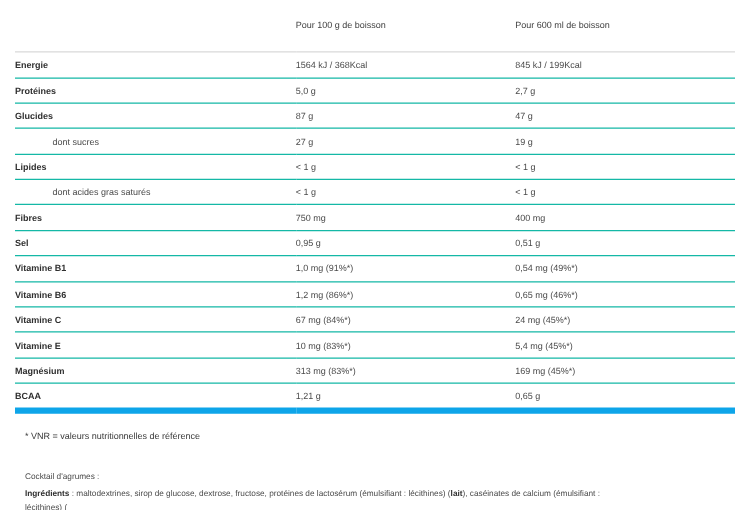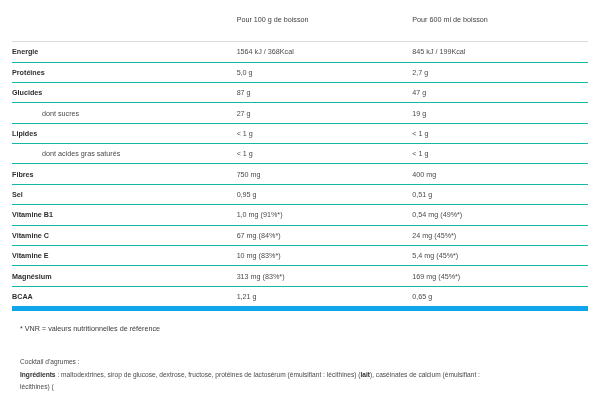--- a/index.html
+++ b/index.html
@@ -152,20 +152,25 @@
           <td class="label-cell bold">Sel</td>
           <td>0,95 g</td>
           <td>0,51 g</td>
         </tr>
         <tr>
           <td class="label-cell bold">Vitamine B1</td>
           <td>1,0 mg (91%*)</td>
           <td>0,54 mg (49%*)</td>
         </tr>
         <tr>
+          <td class="label-cell bold">Vitamine B6</td>
+          <td>1,2 mg (86%*)</td>
+          <td>0,65 mg (46%*)</td>
+        </tr>
+        <tr>
           <td class="label-cell bold">Vitamine C</td>
           <td>67 mg (84%*)</td>
           <td>24 mg (45%*)</td>
         </tr>
         <tr>
           <td class="label-cell bold">Vitamine E</td>
           <td>10 mg (83%*)</td>
           <td>5,4 mg (45%*)</td>
         </tr>
         <tr>

